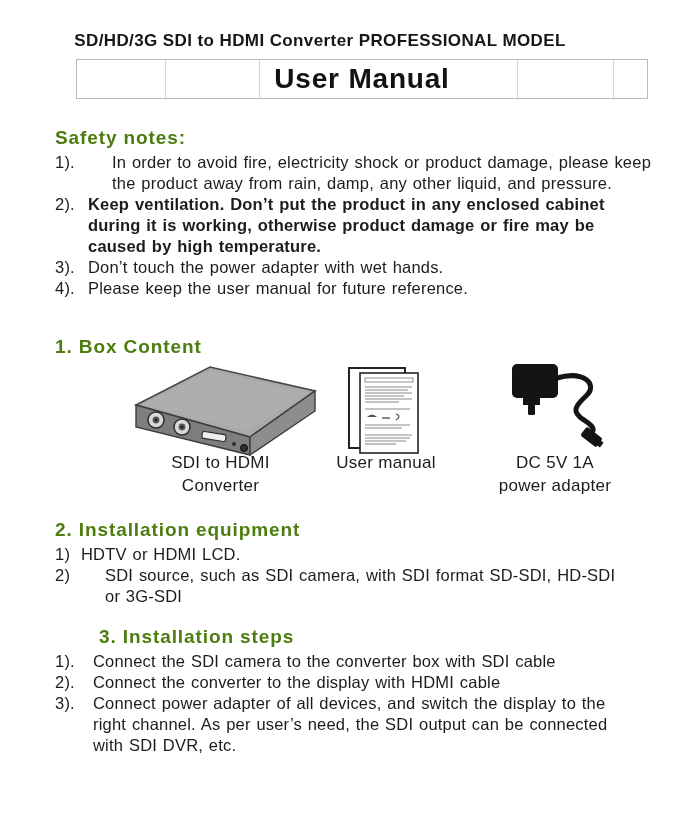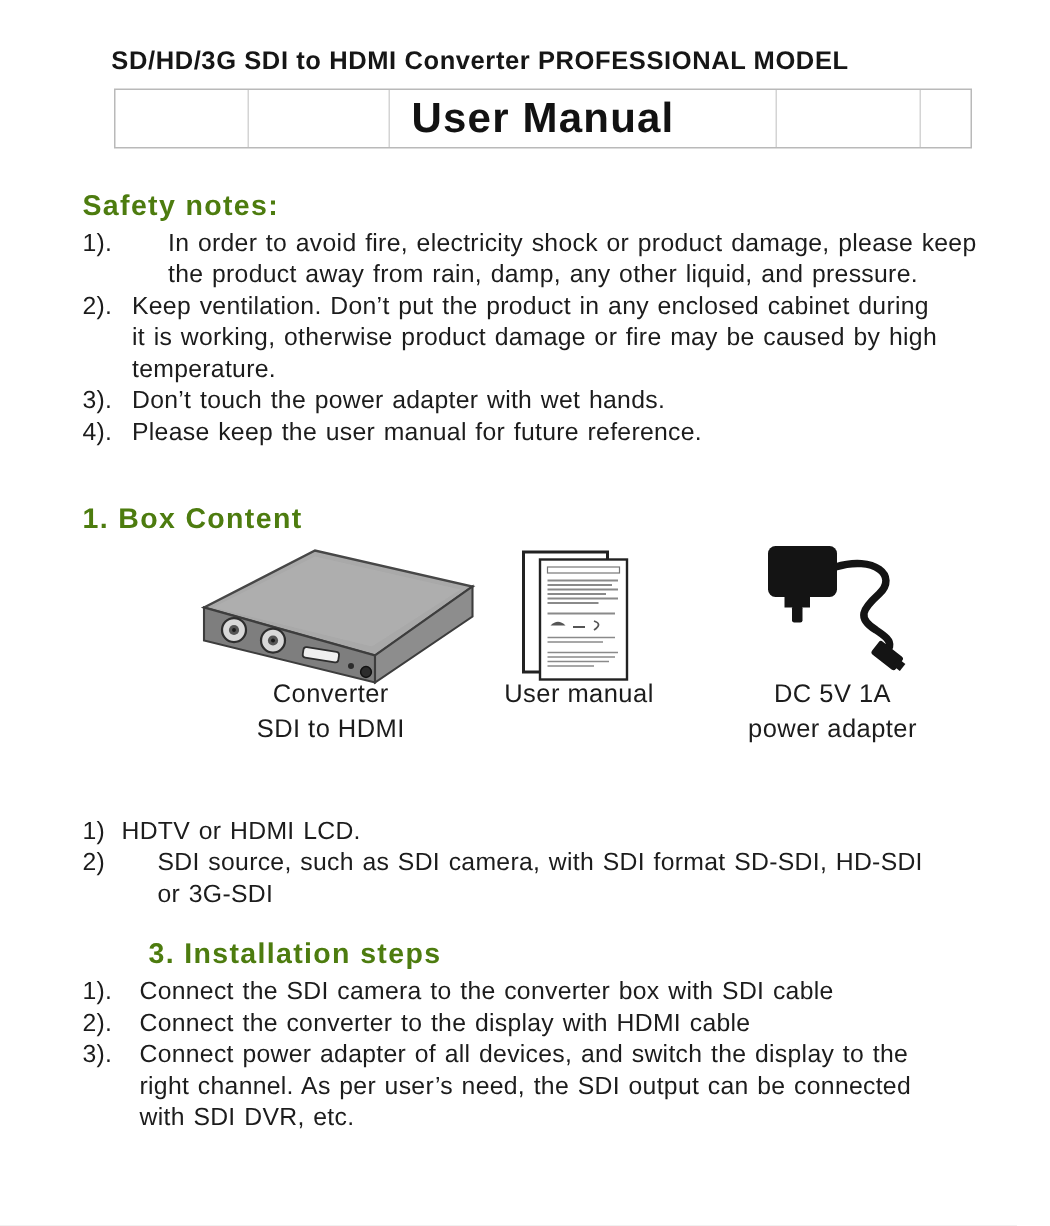--- a/index.html
+++ b/index.html
@@ -60,21 +60,21 @@
   </div>
 
   <div class="section-heading" style="top:127px;">Safety notes:</div>
   <div class="list safety" style="top:152px;width:618px;">
     <div class="list-item">
       <span class="num">1).</span>
       <span class="item-text" style="max-width:562px;margin-left:24px;">In order to avoid fire, electricity shock or product damage, please keep the product away from rain, damp, any other liquid, and pressure.</span>
     </div>
     <div class="list-item">
       <span class="num">2).</span>
-      <span class="item-text" style="max-width:540px;">Keep ventilation. Don’t put the product in any enclosed cabinet during it is working, otherwise product damage or fire may be caused by high temperature.</span>
+      <span class="item-text" style="max-width:540px;font-weight:bold;">Keep ventilation. Don’t put the product in any enclosed cabinet during it is working, otherwise product damage or fire may be caused by high temperature.</span>
     </div>
     <div class="list-item">
       <span class="num">3).</span>
       <span class="item-text">Don’t touch the power adapter with wet hands.</span>
     </div>
     <div class="list-item">
       <span class="num">4).</span>
       <span class="item-text">Please keep the user manual for future reference.</span>
     </div>
   </div>
@@ -150,31 +150,32 @@
       <path d="M70 20 C 96 12, 112 26, 99 38 C 88 48, 84 54, 97 62 C 103 66, 107 69, 106 73" fill="none" stroke="#141414" stroke-width="5" stroke-linecap="round"></path>
 
       <g transform="rotate(38 104 78)">
         <rect x="95" y="73" width="20" height="11" rx="2" fill="#141414"></rect>
         <rect x="112" y="75.5" width="6" height="6" fill="#141414"></rect>
       </g>
     </svg>
   </div>
 
   <div class="caption" style="top:451px;left:118px;width:205px;">
+    <div>SDI to HDMI</div>
     <div>Converter</div>
-    <div>SDI to HDMI</div>
   </div>
   <div class="caption" style="top:451px;left:330px;width:112px;">
     <div>User manual</div>
   </div>
   <div class="caption" style="top:451px;left:480px;width:150px;">
     <div>DC 5V 1A</div>
     <div>power adapter</div>
   </div>
 
+  <div class="section-heading" style="top:519px;">2. Installation equipment</div>
   <div class="list equip" style="top:544px;width:620px;">
     <div class="list-item">
       <span class="num">1)</span>
       <span class="item-text">HDTV or HDMI LCD.</span>
     </div>
     <div class="list-item">
       <span class="num">2)</span>
       <span class="item-text" style="max-width:530px;margin-left:24px;">SDI source, such as SDI camera, with SDI format SD-SDI, HD-SDI or 3G-SDI</span>
     </div>
   </div>

